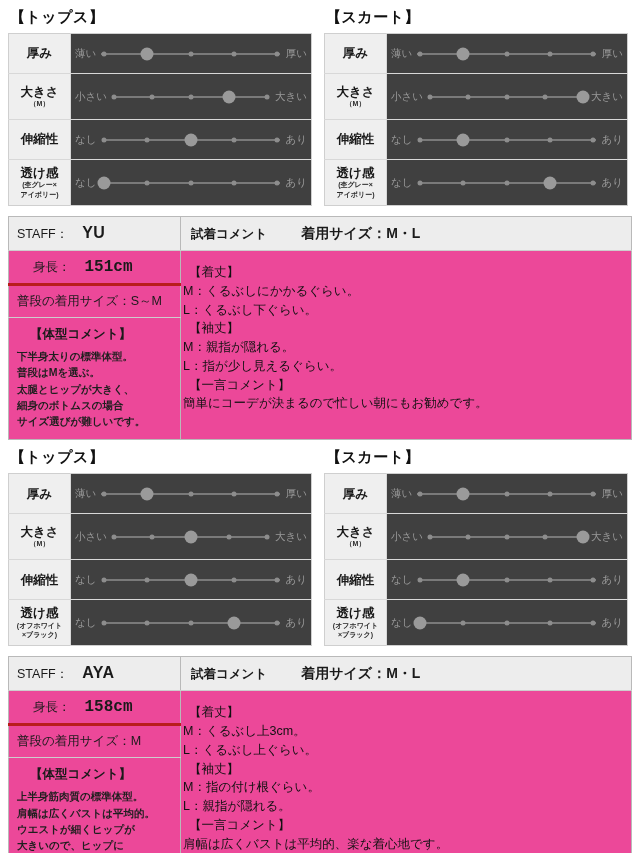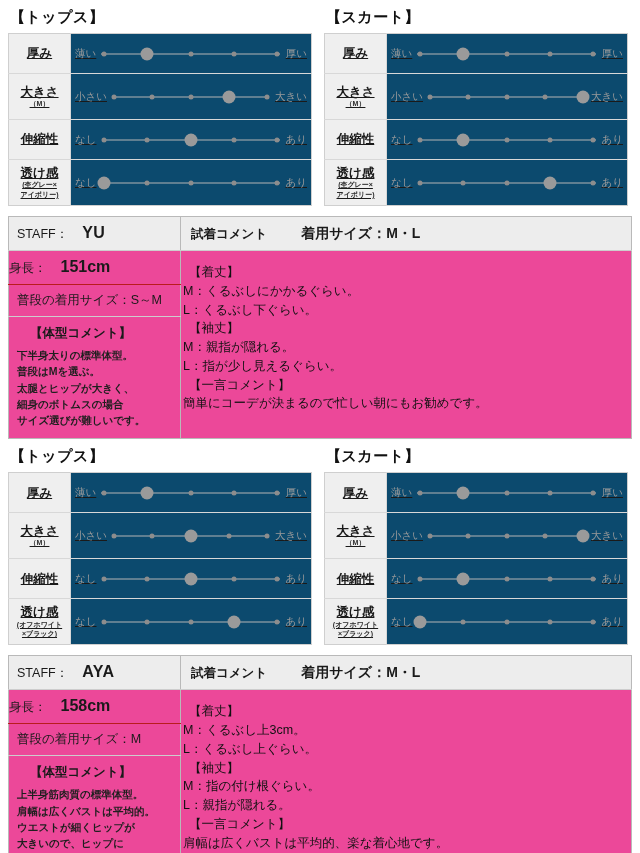--- a/index.html
+++ b/index.html
@@ -26,22 +26,21 @@
     font-weight: bold;
     letter-spacing: .5px;
     margin: 0 0 6px 2px;
     color: #111;
   }
 
   .spec-table {
     width: 100%;
     border: 1px solid #cfcfcf;
     border-collapse: collapse;
-    background: #0c4a6e;
-    text-decoration: underline;
+    background: #404040;
   }
   .spec-table tr { border-bottom: 1px solid #d8d8d8; }
   .spec-table tr:last-child { border-bottom: none; }
 
   .sp-label {
     width: 62px;
     background: #efefef;
     text-align: center;
     vertical-align: middle;
     padding: 4px 2px;
@@ -130,23 +129,24 @@
 
   .st-head-right {
     border-bottom: 1px solid #cdcdcd;
     padding: 7px 10px;
     white-space: nowrap;
   }
   .st-head-right .c1 { font-size: 12.5px; font-weight: bold; color: #1a1a1a; }
   .st-head-right .c2 { font-size: 14px; font-weight: bold; margin-left: 34px; }
 
   .st-height {
-    border-bottom: 1px solid #b91c1c;
-    padding: 7px 0;
-    white-space: nowrap;
+    border-bottom: 3px solid #b91c1c;
+    padding: 7px 24px;
+    white-space: nowrap;
+    font-family: Liberation Mono, monospace;
   }
   .st-height .k { font-size: 12.5px; }
   .st-height .v { font-size: 16px; font-weight: bold; margin-left: 14px; }
 
   .st-usual {
     border-bottom: 1px solid #cdcdcd;
     padding: 7px 8px;
     font-size: 12.5px;
     white-space: nowrap;
   }

